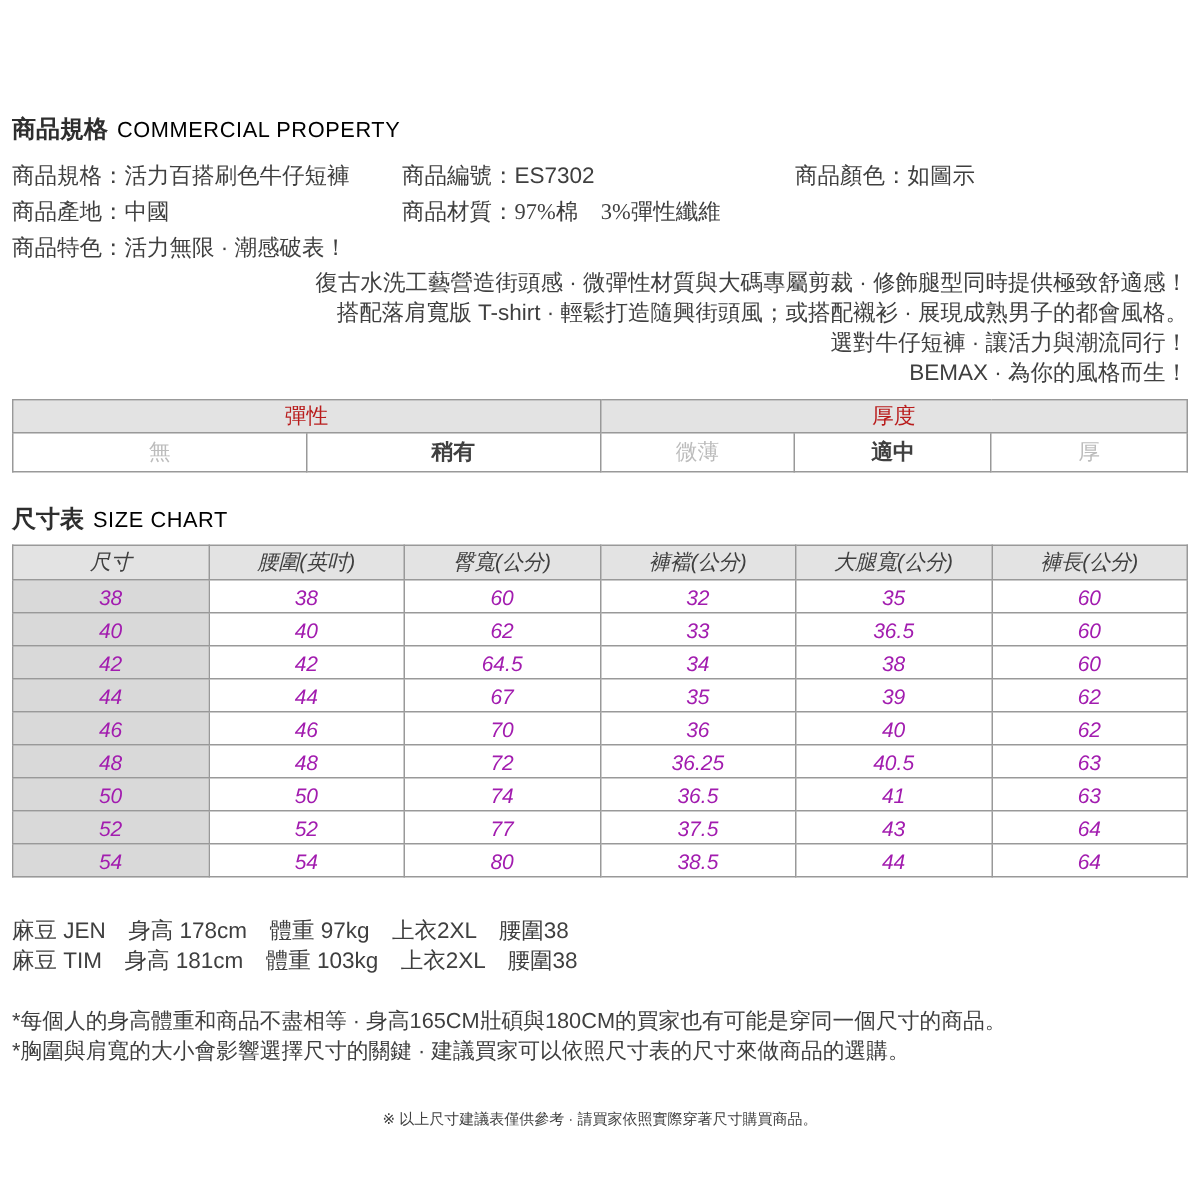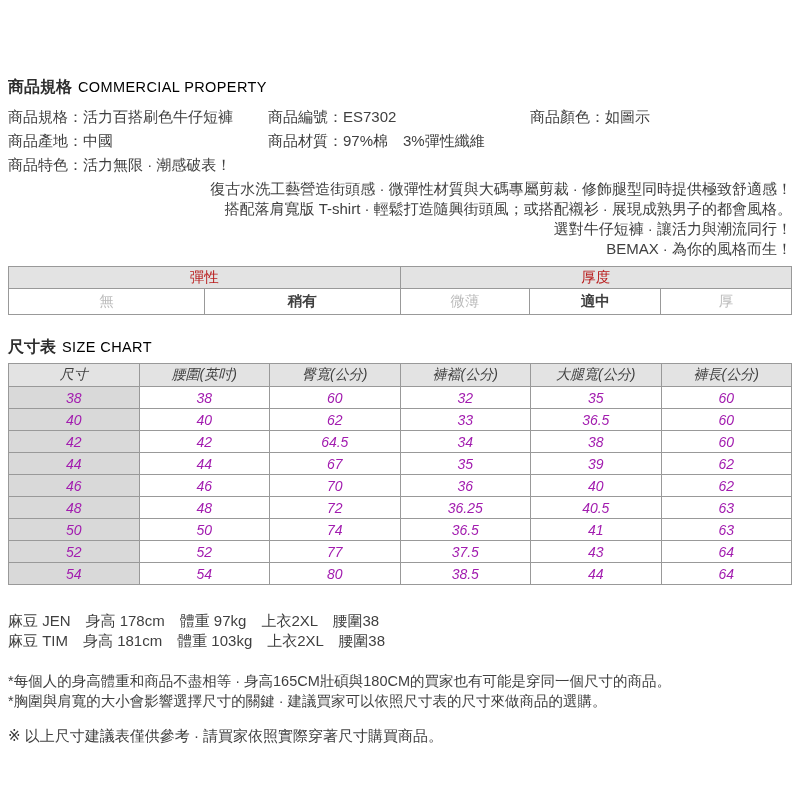--- a/index.html
+++ b/index.html
@@ -20,21 +20,21 @@
 
   
   .spec-grid {
     margin-top: 9px;
     display: grid;
     grid-template-columns: 260px 262px 1fr;
     grid-auto-rows: 24px;
     align-items: center;
   }
   .spec-cell { white-space: nowrap; }
-  .span2 { grid-column: 2 / 4; }
+  .span2 { grid-column: 2 / 4; font-family: Liberation Serif, serif; }
   .span3 { grid-column: 1 / 4; }
 
   .desc { margin-top: 2px; text-align: right; }
   .desc-line { line-height: 20px; white-space: nowrap; }
 
   
   table { border-collapse: collapse; width: 100%; table-layout: fixed; }
   th, td { border: 1px solid #999999; text-align: center; padding: 0; }
   .etable { margin-top: 7px; }
   .etable th {
@@ -53,21 +53,21 @@
   }
   .stable td { height: 21px; font-size: 14px; background: #ffffff; color: #a21caf; }
   .stable td:first-child { background: #d9d9d9; }
 
   .models { margin-top: 26px; }
   .model-line { line-height: 20px; white-space: nowrap; }
 
   .notes { margin-top: 20px; }
   .note-line { line-height: 20px; white-space: nowrap; font-size: 14.5px; }
 
-  .disclaimer { margin-top: 16px; font-size: 15px; white-space: nowrap; }
+  .disclaimer { margin-top: 28px; font-size: 10px; white-space: nowrap; text-align: center; }
 </style>
 </head>
 <body>
 
 <div class="page">
 
   <div class="sec-heading">
     <span>商品規格</span><span class="en">COMMERCIAL PROPERTY</span>
   </div>
 

